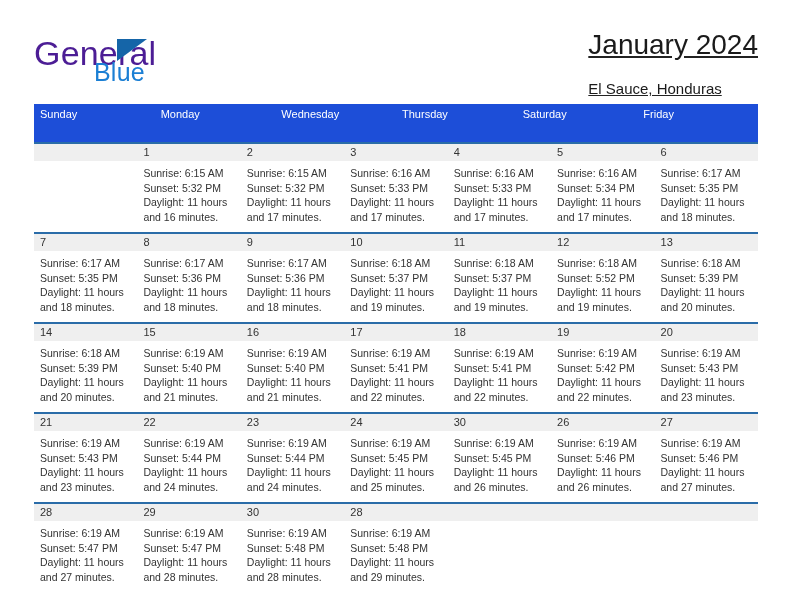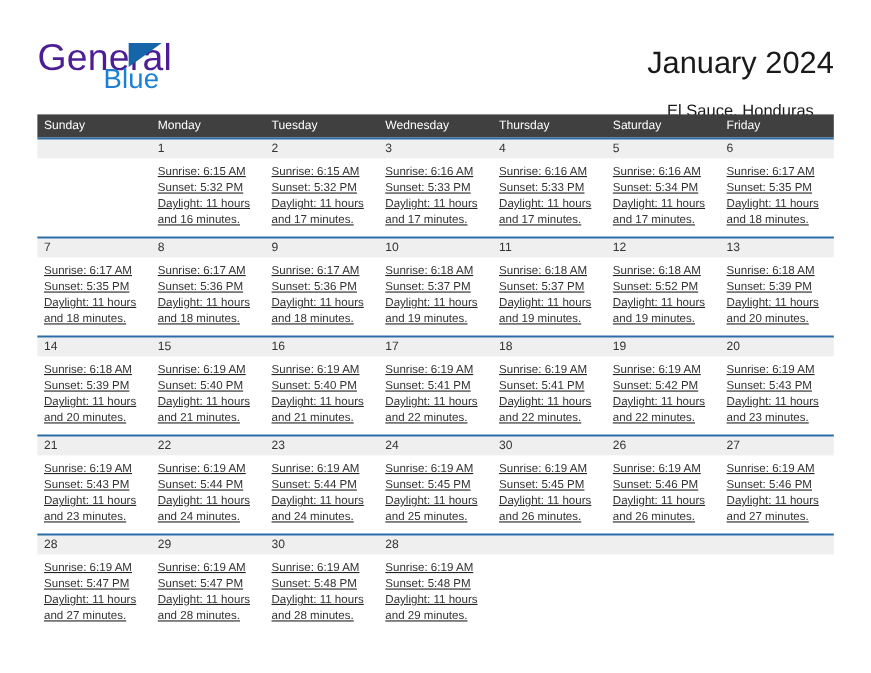--- a/index.html
+++ b/index.html
@@ -58,22 +58,23 @@
     position: absolute;
     left: 60px;
     top: 24px;
     font-size: 25px;
     color: #1b7fd4;
     letter-spacing: 0.2px;
   }
   .title-block {
     position: absolute;
     right: 0;
-    top: 12px;
-    text-align: center;
+    top: 0;
+    text-align: left;
+    text-decoration: underline;
   }
   .cal-title {
     font-size: 28px;
     color: #1a1a1a;
     line-height: 34px;
     white-space: nowrap;
   }
   .cal-subtitle {
     font-size: 15px;
     color: #1a1a1a;
@@ -84,22 +85,22 @@
 
   
   .calendar {
     position: absolute;
     left: 34px;
     top: 104px;
     width: 724px;
   }
   .weekday-row {
     display: flex;
-    background: #404040;
-    height: 21px;
+    background: #1d4ed8;
+    height: 38px;
   }
   .weekday {
     flex: 1 1 0;
     color: #ffffff;
     font-size: 11px;
     line-height: 21px;
     padding-left: 6px;
     box-sizing: border-box;
     white-space: nowrap;
   }
@@ -123,21 +124,20 @@
     box-sizing: border-box;
   }
   .day-body-row {
     display: flex;
     min-height: 71px;
   }
   .day-body {
     flex: 1 1 0;
     box-sizing: border-box;
     padding: 5px 6px 6px 6px;
-    text-decoration: underline;
   }
   .day-line {
     font-size: 10.5px;
     line-height: 14.5px;
     color: #333333;
     white-space: nowrap;
   }
 </style>
 </head>
 <body>
@@ -157,21 +157,20 @@
       <div class="cal-subtitle">El Sauce, Honduras</div>
     </div>
 
   </div>
 
   <div class="calendar">
 
     <div class="weekday-row">
       <div class="weekday">Sunday</div>
       <div class="weekday">Monday</div>
-      <div class="weekday">Tuesday</div>
       <div class="weekday">Wednesday</div>
       <div class="weekday">Thursday</div>
       <div class="weekday">Saturday</div>
       <div class="weekday">Friday</div>
     </div>
 
     <div class="week">
       <div class="day-num-band">
         <div class="day-num"></div>
         <div class="day-num">1</div>

